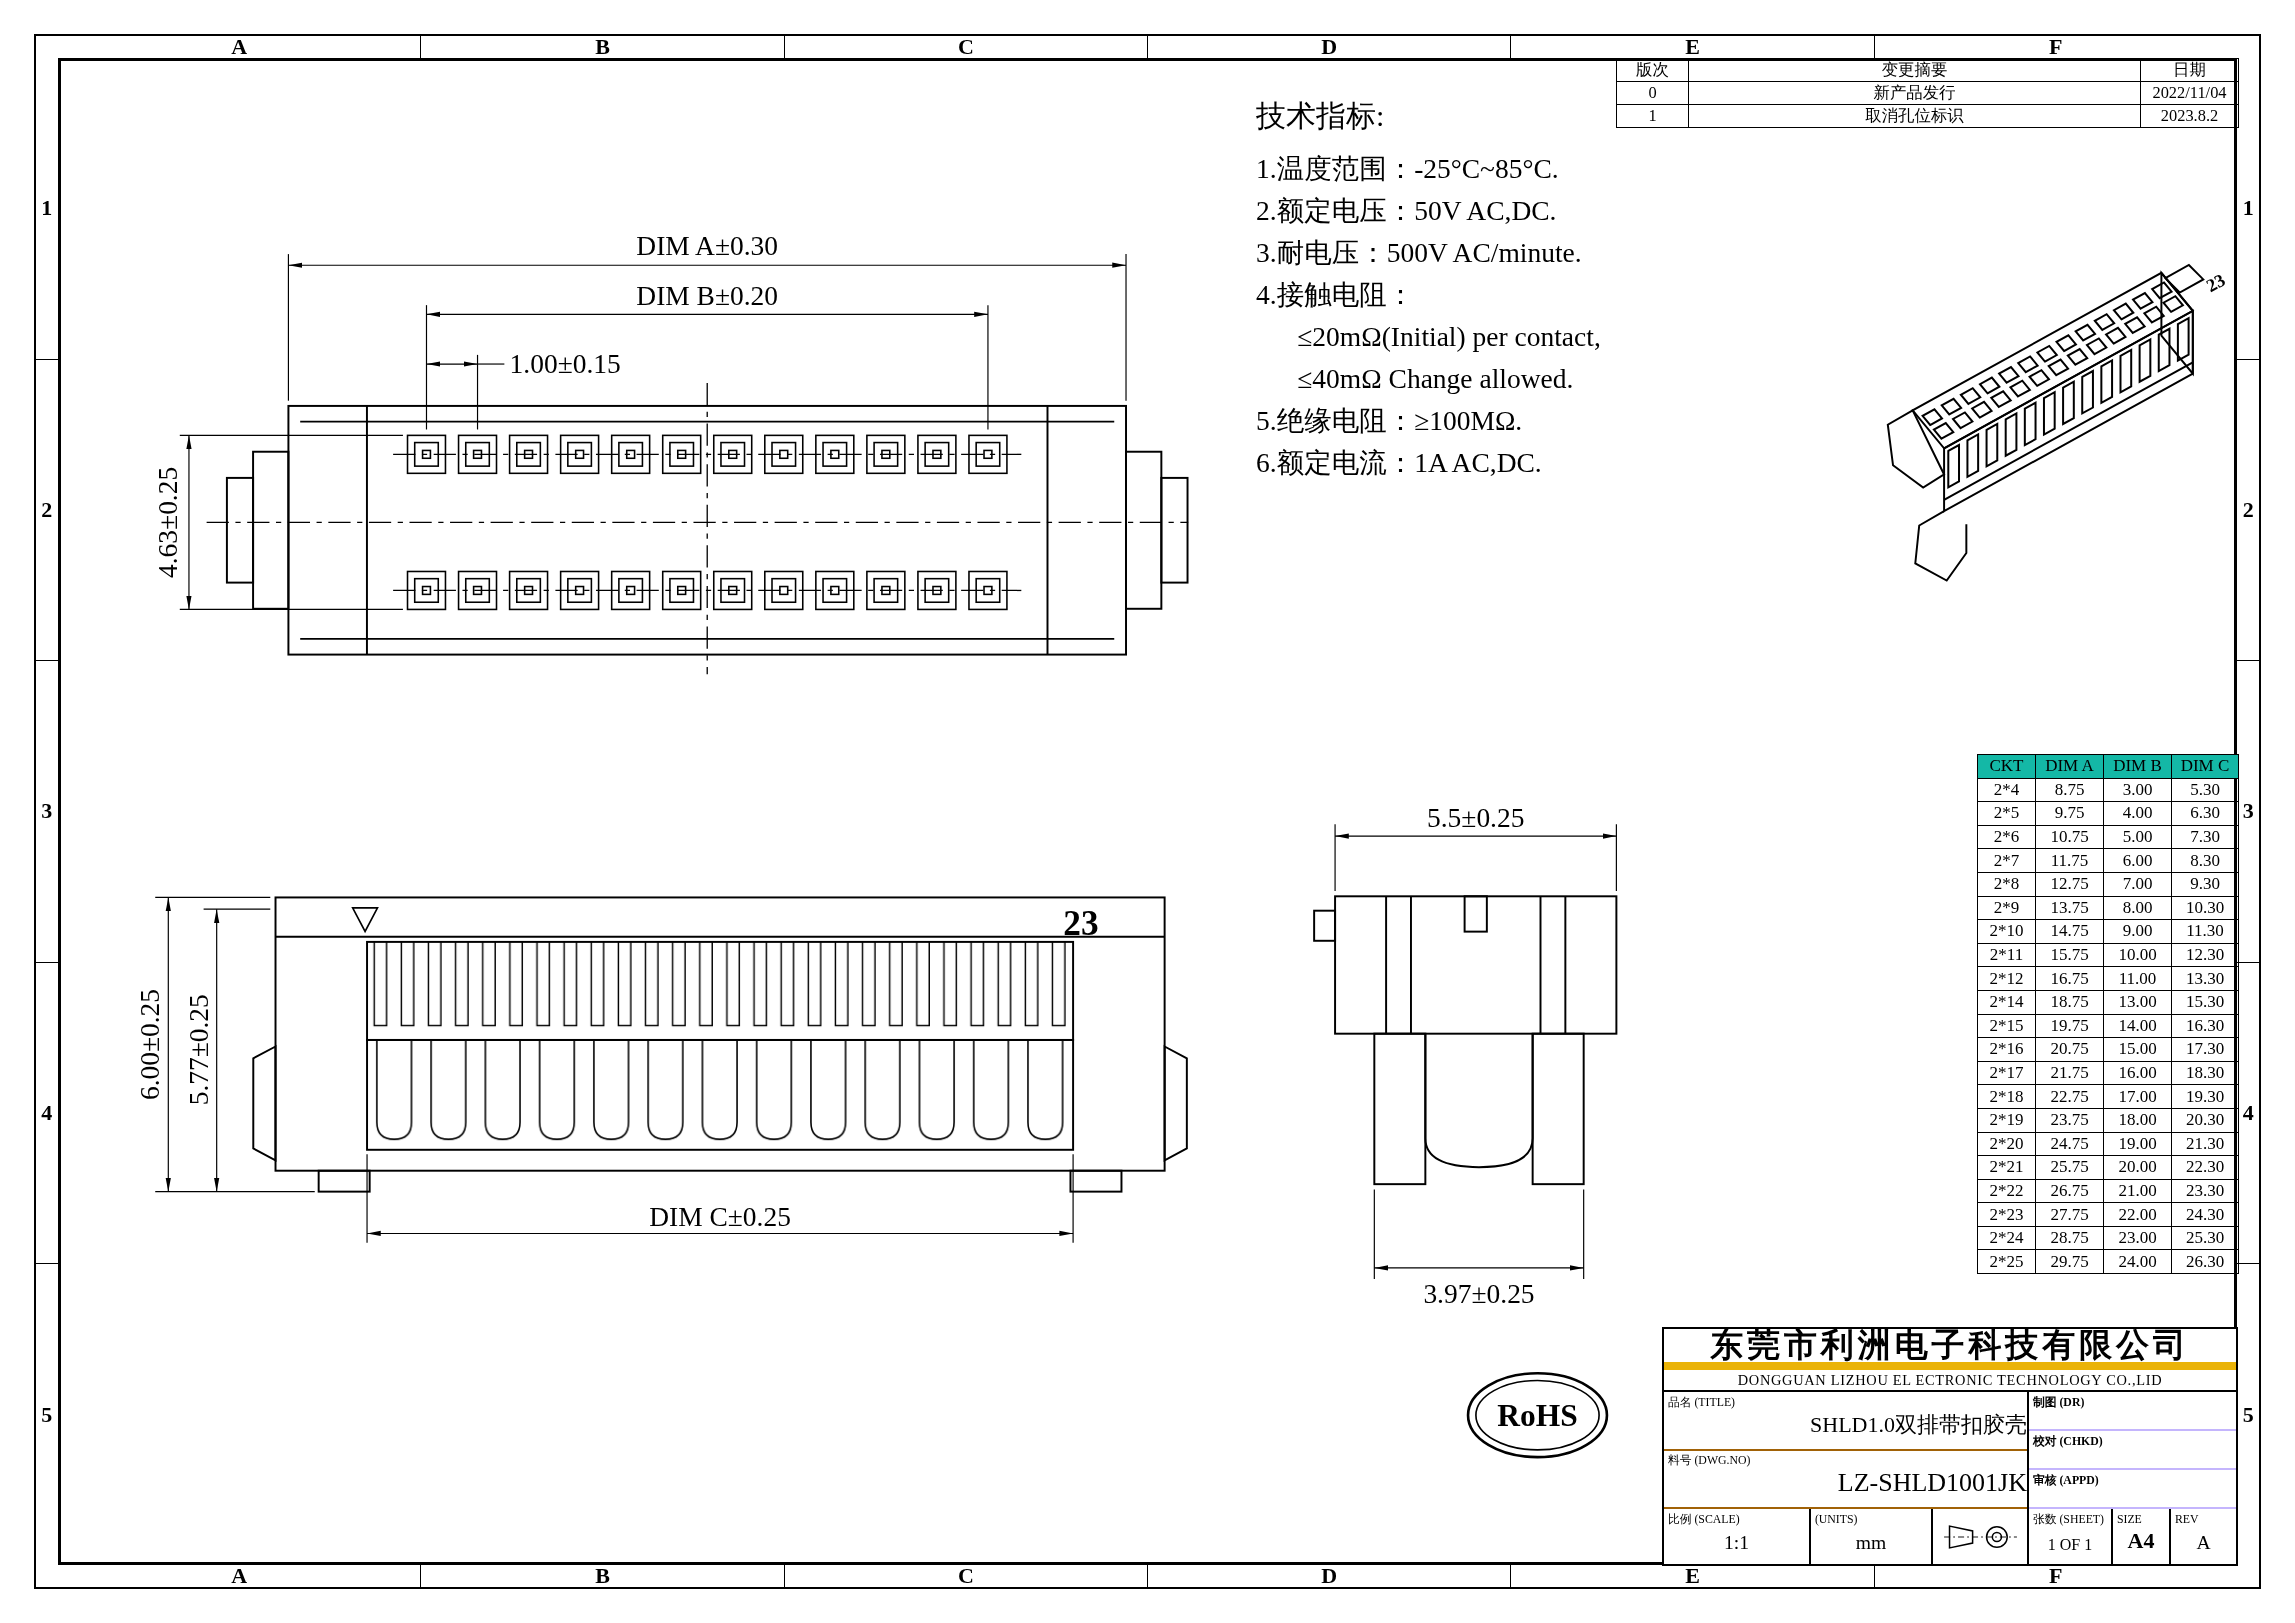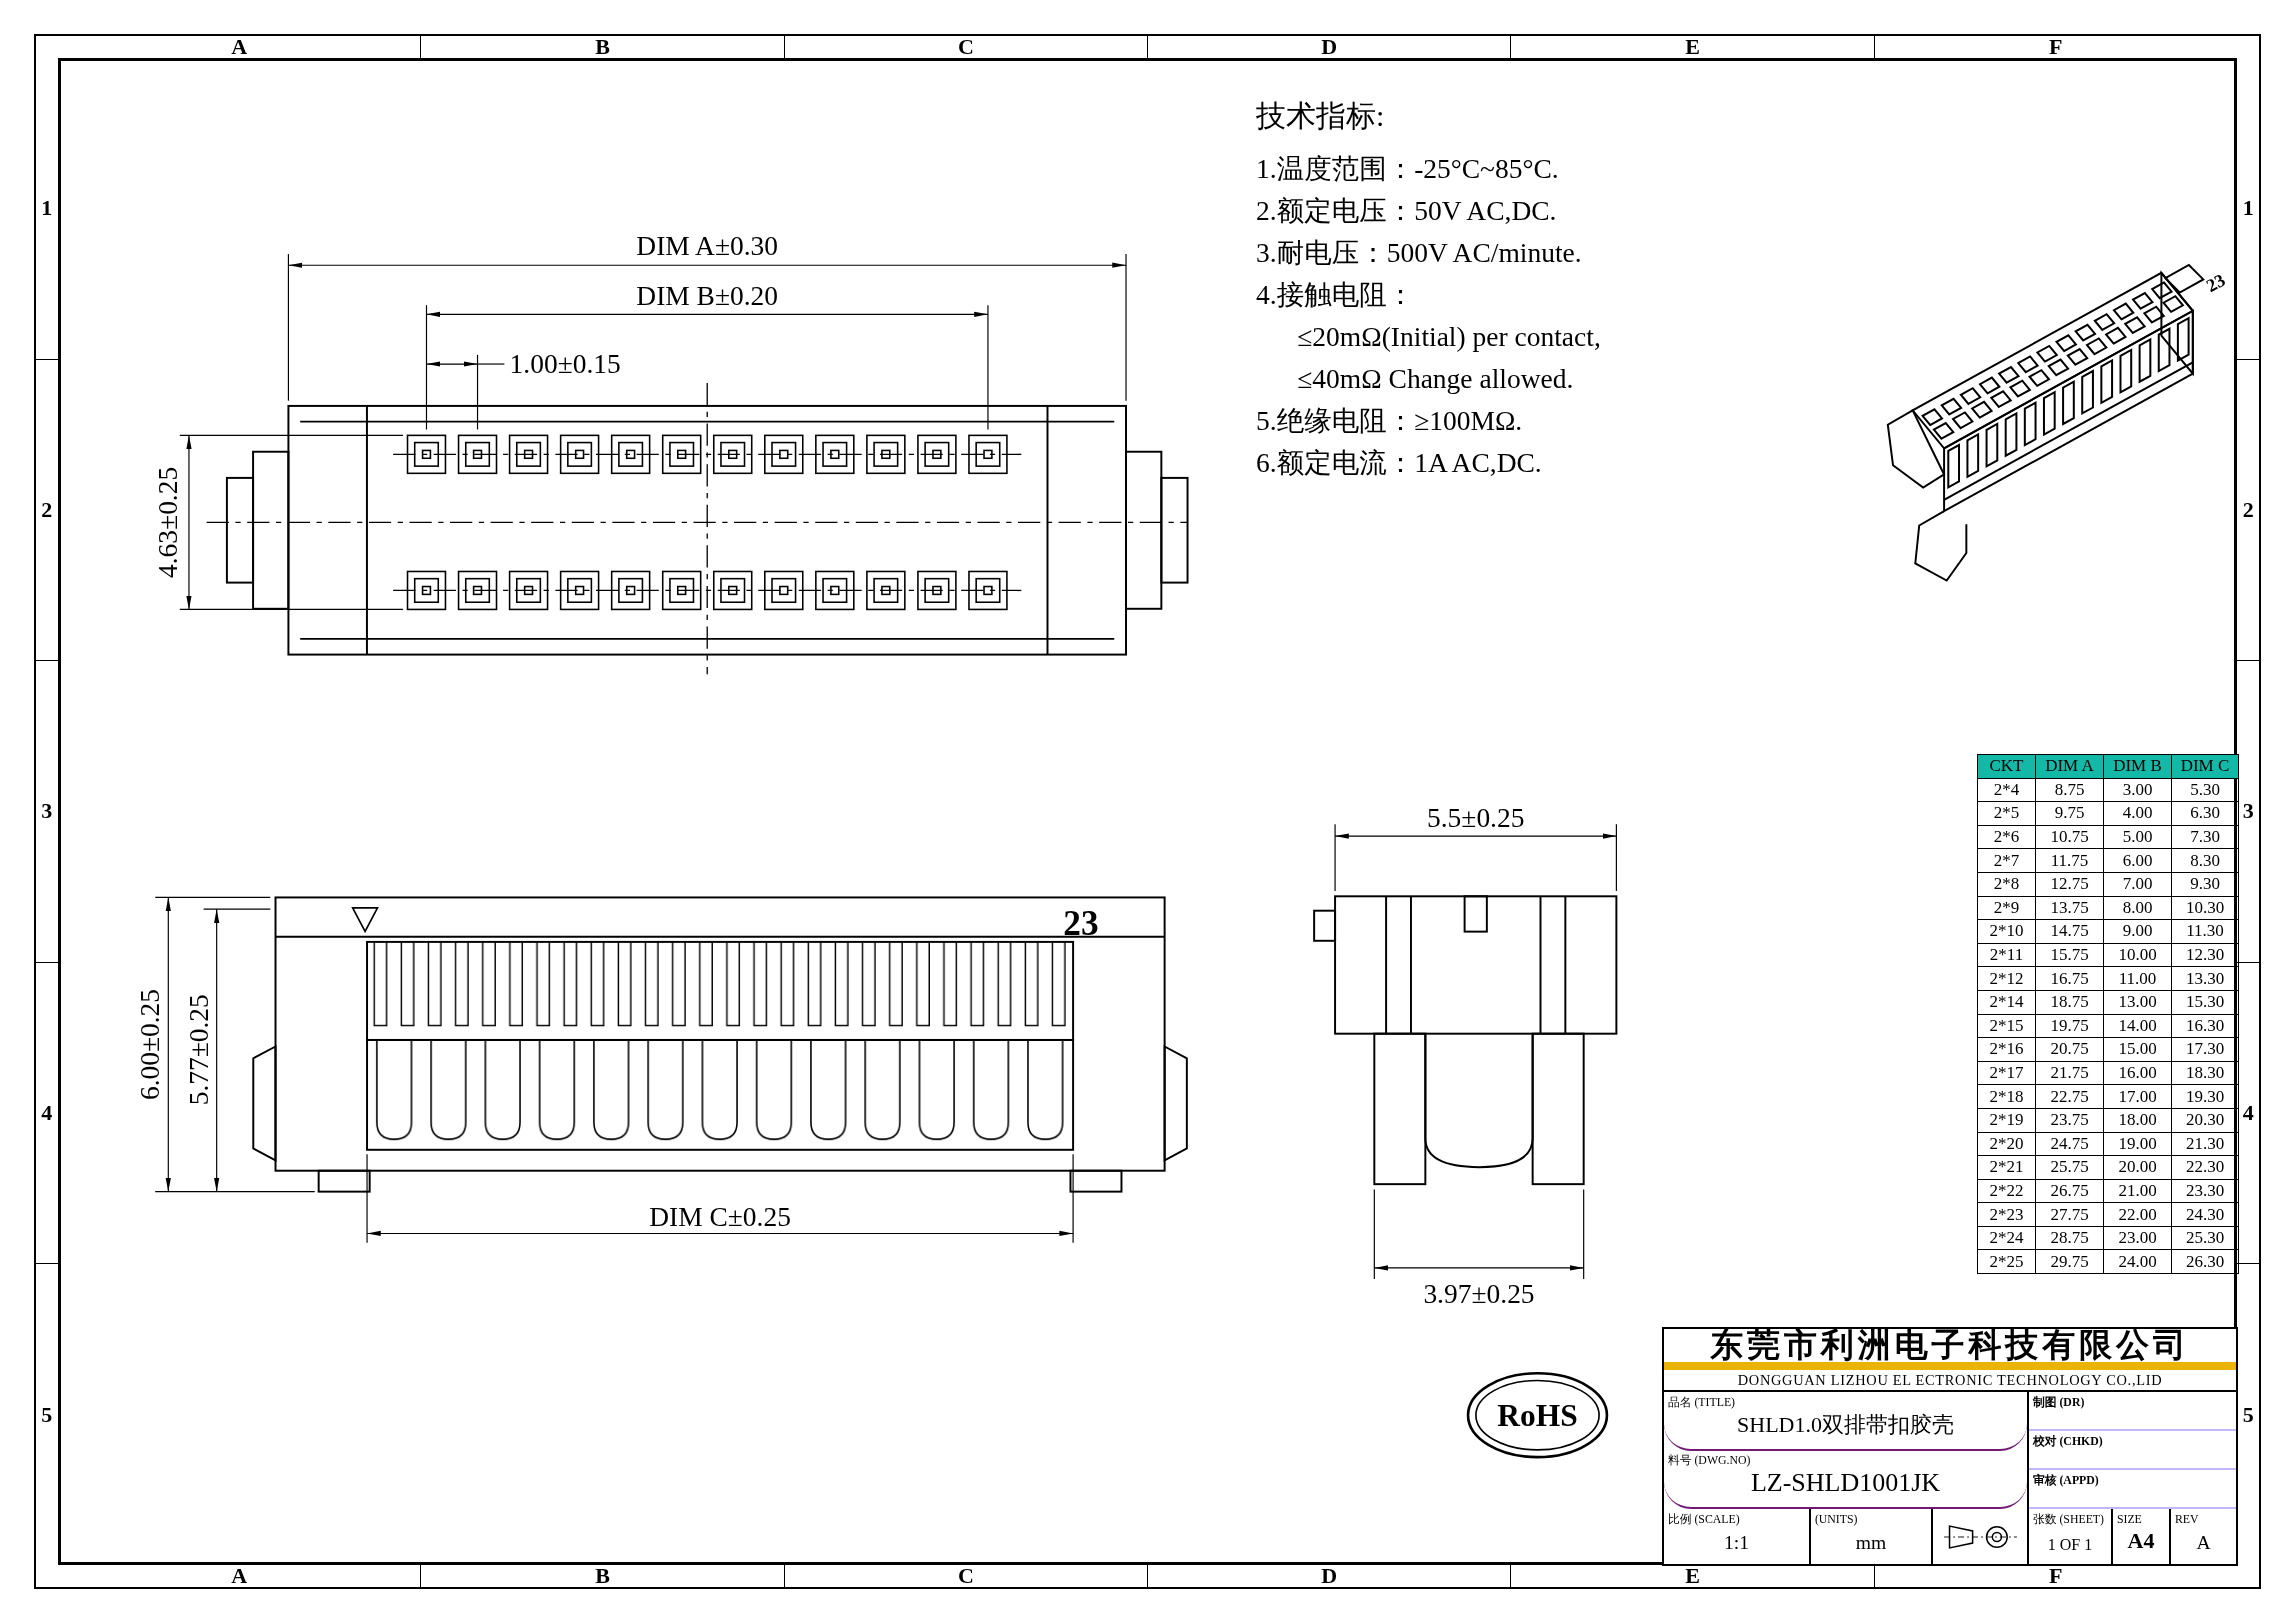--- a/index.html
+++ b/index.html
@@ -42,22 +42,22 @@
   
   .title-block { position:absolute; left:1662px; top:1327px; width:576px; height:239px;
                  border:2.6px solid #000; display:flex; flex-direction:column; background:#fff; }
   .tb-company-cn { height:41px; border-bottom:8px solid #eab308; display:flex; align-items:center;
                    justify-content:center; font-size:33px; font-weight:bold; letter-spacing:3.9px; }
   .tb-company-en { height:22px; border-bottom:2px solid #000; display:flex; align-items:center;
                    justify-content:center; font-size:14.4px; letter-spacing:0.7px; }
   .tb-main { flex:1; display:flex; min-height:0; }
   .tb-left { width:365px; border-right:2px solid #000; display:flex; flex-direction:column; }
   .tb-right { flex:1; display:flex; flex-direction:column; }
-  .tb-field { flex:1; border-bottom:2px solid #701a75; position:relative; display:flex;
-              align-items:center; justify-content:center;border-radius:27px; }
+  .tb-field { flex:1; border-bottom:2px solid #a16207; position:relative; display:flex;
+              align-items:center; justify-content:flex-end; }
   .tb-label { position:absolute; left:3.9px; top:2.6px; font-size:11.8px; white-space:nowrap; }
   .tb-title-value { font-size:22px; margin-top:9.2px; }
   .tb-dwg-value { font-size:26px; margin-top:9.2px; }
   .tb-bottomrow { height:55px; display:flex; }
   .tb-cell { position:relative; display:flex; align-items:flex-end; justify-content:center;
              padding-bottom:10px; border-right:2px solid #000; }
   .tb-cell:last-child { border-right:none; }
   .tb-cellvalue { font-size:19.6px; }
   .tb-cellvalue.sizev { font-size:22px; font-weight:bold; }
   .tb-cellvalue.sheetv { font-size:16px; }
@@ -104,20 +104,46 @@
       <div>5</div>
     </div>
   <div class="grid-strip v right">
       <div>1</div>
       <div>2</div>
       <div>3</div>
       <div>4</div>
       <div>5</div>
     </div>
 
+  <table class="rev-table">
+    <colgroup>
+        <col style="width:72px">
+        <col style="width:452px">
+        <col style="width:98px">
+      </colgroup>
+    <thead>
+      <tr>
+        <th>版次</th>
+        <th>变更摘要</th>
+        <th>日期</th>
+      </tr>
+    </thead>
+    <tbody>
+        <tr>
+          <td>0</td>
+          <td>新产品发行</td>
+          <td>2022/11/04</td>
+        </tr>
+        <tr>
+          <td>1</td>
+          <td>取消孔位标识</td>
+          <td>2023.8.2</td>
+        </tr>
+      </tbody>
+  </table>
 
   <div class="tech-specs">
     <div class="ts-title">技术指标:</div>
     <div class="ts-lines">
         <div>1.温度范围：-25°C~85°C.</div>
         <div>2.额定电压：50V AC,DC.</div>
         <div>3.耐电压：500V AC/minute.</div>
         <div>4.接触电阻：</div>
         <div>      ≤20mΩ(Initial) per contact,</div>
         <div>      ≤40mΩ Change allowed.</div>

